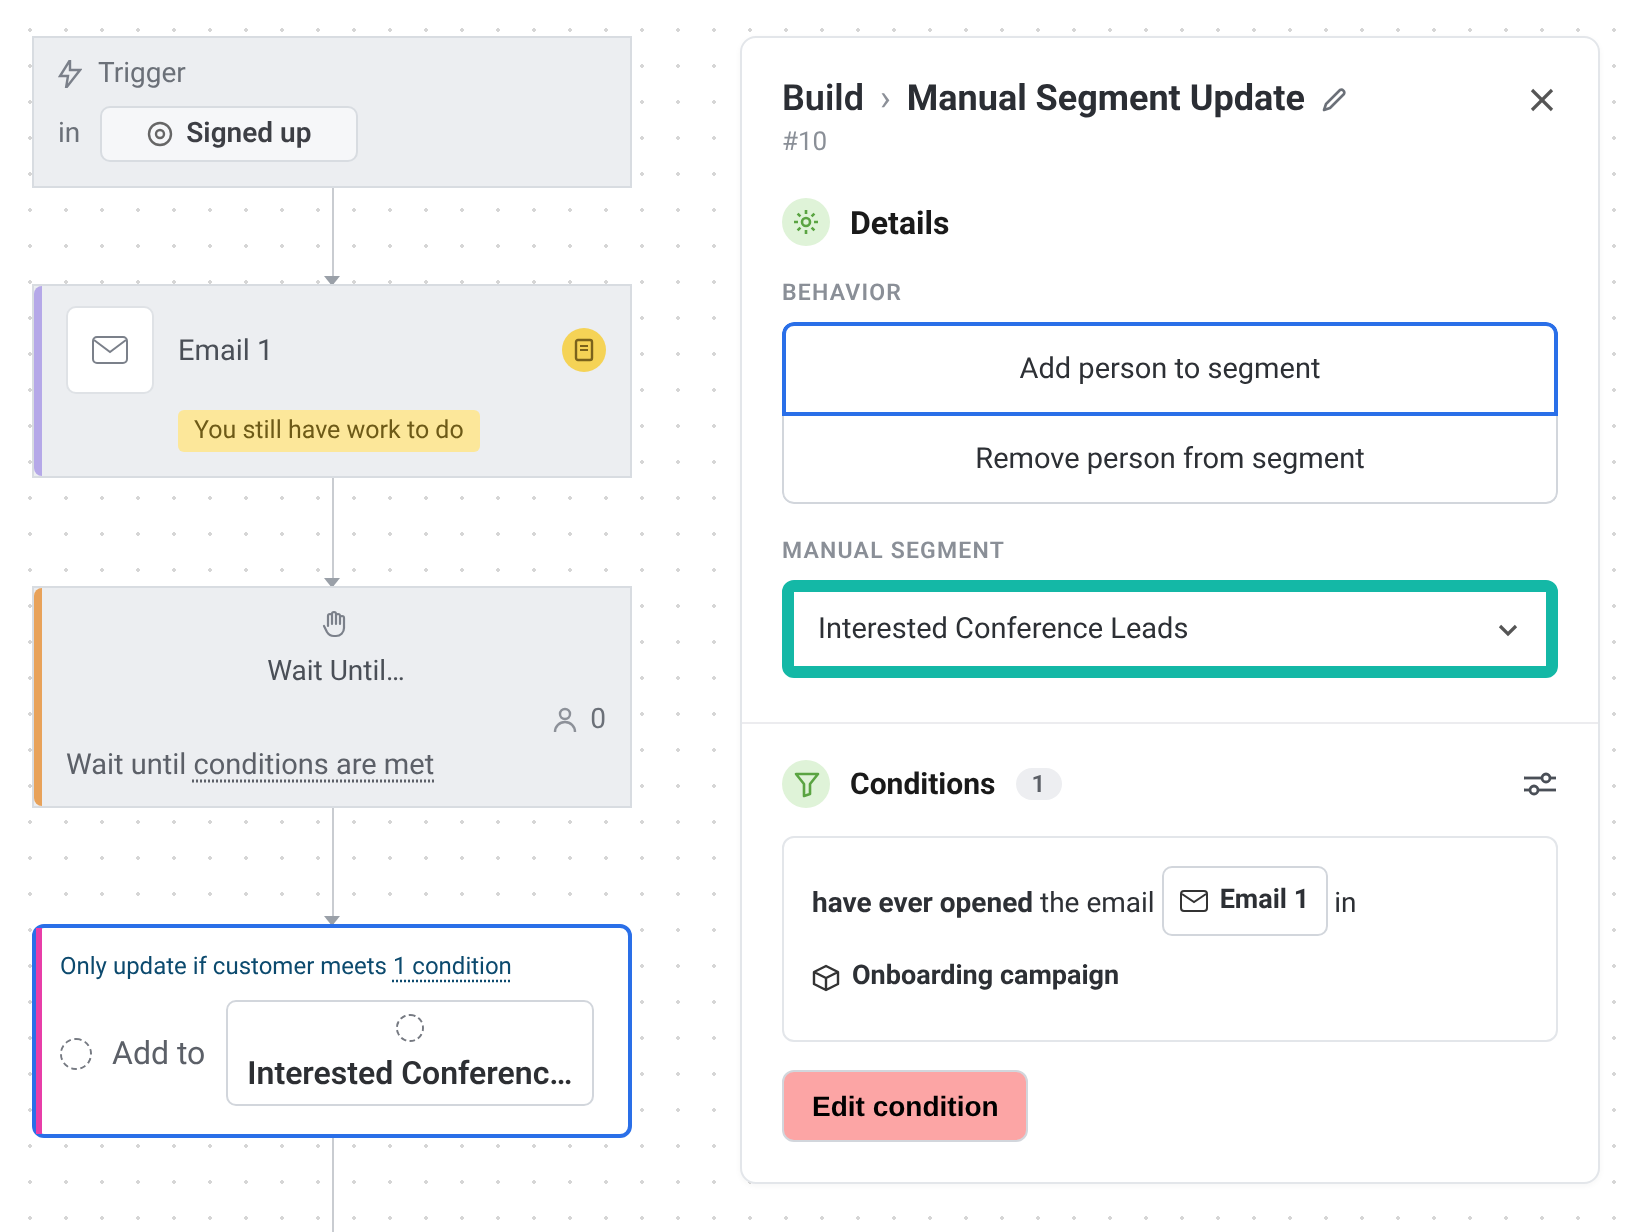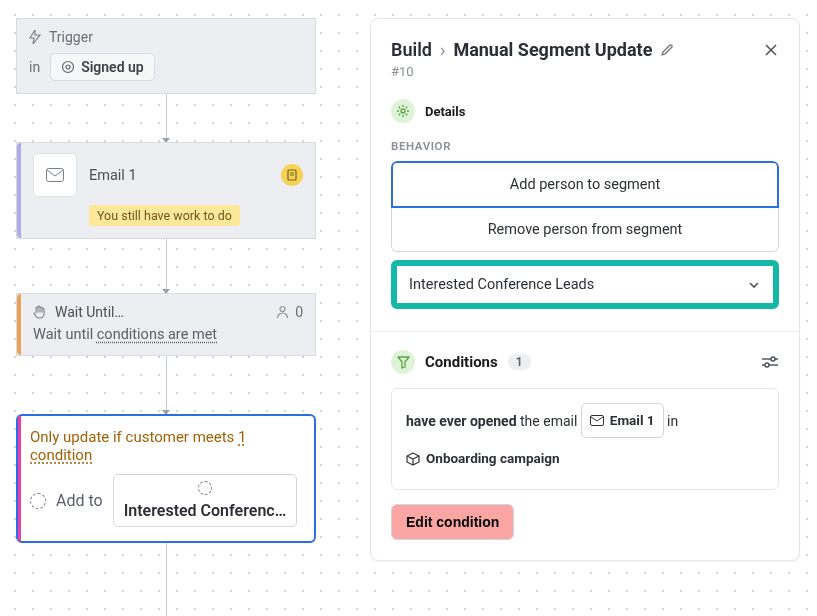--- a/index.html
+++ b/index.html
@@ -37,21 +37,21 @@
     width: 4px;
     border-top-left-radius: 6px;
     border-bottom-left-radius: 6px;
   }
   .trigger .t-row1 { display: flex; align-items: center; gap: 8px; color:#6b7078;}
   .trigger .t-row2 { display: flex; align-items: center; gap: 10px; margin-top: 8px; }
   .chip-btn {
     background: #f6f7f9;
     border: 1px solid #d8dce1;
     border-radius: 5px;
-    padding: 5px 10px;
+    padding: 5px 22px;
     font-weight: 600;
     color: #3d3f45;
     display: inline-flex;
     align-items: center;
     gap: 6px;
     font-size: 14px;
   }
   .connector {
     height: 40px;
     display: flex;
@@ -98,42 +98,42 @@
     font-size: 12.5px;
     padding: 3px 8px;
     border-radius: 3px;
     display: inline-block;
   }
   .stripe.purple { background: #b5a8e8; }
   .stripe.orange { background: #e8a25a; }
   .stripe.magenta { background: linear-gradient(#e83ea8, #e83ea8); }
 
   .wait .w-head, .delay .d-head {
-    display: flex; align-items: center; gap: 8px; color:#4a4f57;
+    display: flex; align-items: center; gap: 8px; color:#4a4f57;flex-direction:column;
   }
   .count-right {
     margin-left: auto; display:flex; gap:6px; align-items:center; color:#6b7078;
   }
   .wait .w-sub, .delay .d-sub {
     margin-top: 6px; font-size: 14.5px; color:#5c6068;
   }
   .dotted-underline {
     text-decoration: underline dotted;
     text-underline-offset: 3px;
   }
 
   .segment-node {
     background: #ffffff;
     border: 2px solid #2a6fe8;
     border-radius: 6px;
     padding: 12px 12px 14px 12px;
     position: relative;
   }
   .segment-node .stripe { width: 3px; left: 0; top:0;bottom:0;position:absolute; }
-  .segment-node .s-line1 { font-size: 15px; color:#a16207; }
+  .segment-node .s-line1 { font-size: 12px; color:#0c4a6e; }
   .segment-node .s-line2 { margin-top: 10px; display:flex; gap:10px; align-items:center; }
   .seg-chip {
     background: #fff; border: 1px solid #d2d6dc; border-radius: 5px;
     padding: 6px 10px; font-weight: 600; color:#2d2f33;
     display:inline-flex; gap:6px; align-items:center; max-width: 190px;
     white-space: nowrap; overflow: hidden; flex-direction: column;
   }
   .icon-circle-dash {
     width: 16px; height: 16px; border: 1.5px dashed #767a82; border-radius:50%;
     display:inline-block; flex-shrink:0;
@@ -154,21 +154,21 @@
   .panel .p-head {
     display: flex; align-items: center; gap: 8px; font-size: 18px; color:#2b2e34;
   }
   .p-head .crumb1 { font-weight: 600; }
   .p-head .chev { color:#8c9098; }
   .p-head .crumb2 { font-weight: 700; }
   .p-head .spacer { flex:1; }
   .panel .p-sub { color:#8a8f97; font-size: 13px; margin-top: 4px; }
   .section-head {
     display:flex; align-items:center; gap:10px; margin-top: 20px;
-    font-weight: 700; font-size: 13px;
+    font-weight: 700; font-size: 16px;
   }
   .icon-badge-green {
     width: 24px; height:24px; background:#dff3d8; border-radius:50%;
     display:flex; align-items:center; justify-content:center;
     color:#5aa442;
   }
   .label-small {
     font-size: 11.5px; letter-spacing: 0.6px; color:#8a8f97; margin-top: 16px;
     font-weight: 600;
     text-transform: uppercase;
@@ -366,20 +366,21 @@
     </span>
     <span>Details</span>
   </div>
 
   <div class="label-small">BEHAVIOR</div>
   <div class="behavior-group">
     <div class="behavior-btn add">Add person to segment</div>
     <div class="behavior-btn remove">Remove person from segment</div>
   </div>
 
+  <div class="label-small">MANUAL SEGMENT</div>
   <div class="select">
     <span>Interested Conference Leads</span>
     <span>
       <svg width="14" height="10" viewBox="0 0 14 10">
           <path d="M3 3 L7 7 L11 3" fill="none" stroke="#555" stroke-width="1.6"></path>
         </svg>
     </span>
   </div>
 
   <div class="divider"></div>

